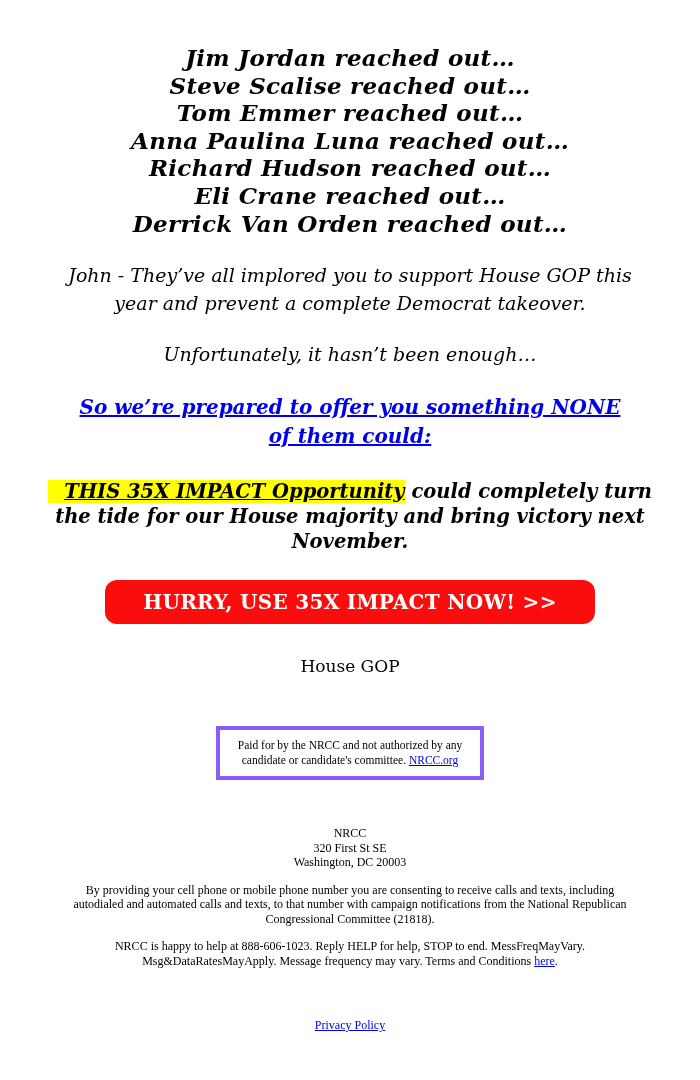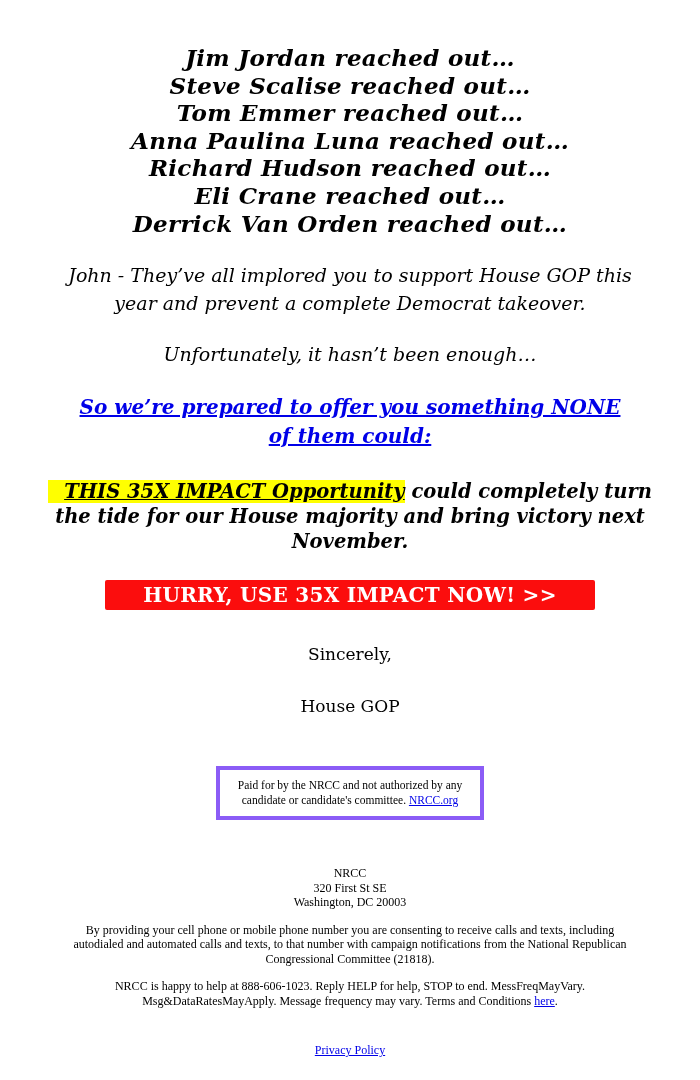--- a/index.html
+++ b/index.html
@@ -61,22 +61,22 @@
   }
 
   .btn-wrap { margin-top: 26px; }
   .cta {
     display: inline-block;
     background: #fb0d0d;
     color: #ffffff;
     font-weight: bold;
     font-size: 20px;
     line-height: 22px;
-    padding: 4px 38px;
-    border-radius: 2px;
+    padding: 11px 38px;
+    border-radius: 12px;
     text-decoration: none;
     letter-spacing: 0.3px;
   }
 
   .signoff { font-size: 17px; margin-top: 34px; }
   .signature { font-size: 17px; margin-top: 32px; }
 
   .paidbox {
     width: 268px;
     margin: 50px auto 0;
@@ -91,21 +91,21 @@
 
   .footer {
     margin-top: 46px;
     font-family: "Liberation Serif", serif;
     font-size: 12px;
     line-height: 14.5px;
   }
   .footer .addr div { line-height: 14.5px; }
   .consent { max-width: 562px; margin: 13px auto 0; }
   .help { max-width: 472px; margin: 13px auto 0; }
-  .privacy { margin-top: 35px; font-size: 12px; text-align: center; }
+  .privacy { margin-top: 50px; font-size: 12px; text-align: center; }
 </style>
 </head>
 <body>
 
 <div class="email">
 
   <div class="headlines">
     <div class="hl">Jim Jordan reached out…</div>
     <div class="hl">Steve Scalise reached out…</div>
     <div class="hl">Tom Emmer reached out…</div>
@@ -122,21 +122,20 @@
   <p class="offer">
     <a href="#">So we’re prepared to offer you something NONE of them could:</a>
   </p>
 
   <p class="impact"><a href="#" class="impact-hl">THIS 35X IMPACT Opportunity</a><span> could completely turn the tide for our House majority and bring victory next November.</span></p>
 
   <div class="btn-wrap">
     <a href="#" class="cta">HURRY, USE 35X IMPACT NOW! &gt;&gt;</a>
   </div>
 
-  <p class="signoff">Sincerely,</p>
   <p class="signature">House GOP</p>
 
   <div class="paidbox"><span>Paid for by the NRCC and not authorized by any candidate or candidate's committee. </span><a href="#" class="link">NRCC.org</a></div>
 
   <div class="footer">
     <div class="addr">
       <div>NRCC</div>
       <div>320 First St SE</div>
       <div>Washington, DC 20003</div>
     </div>

